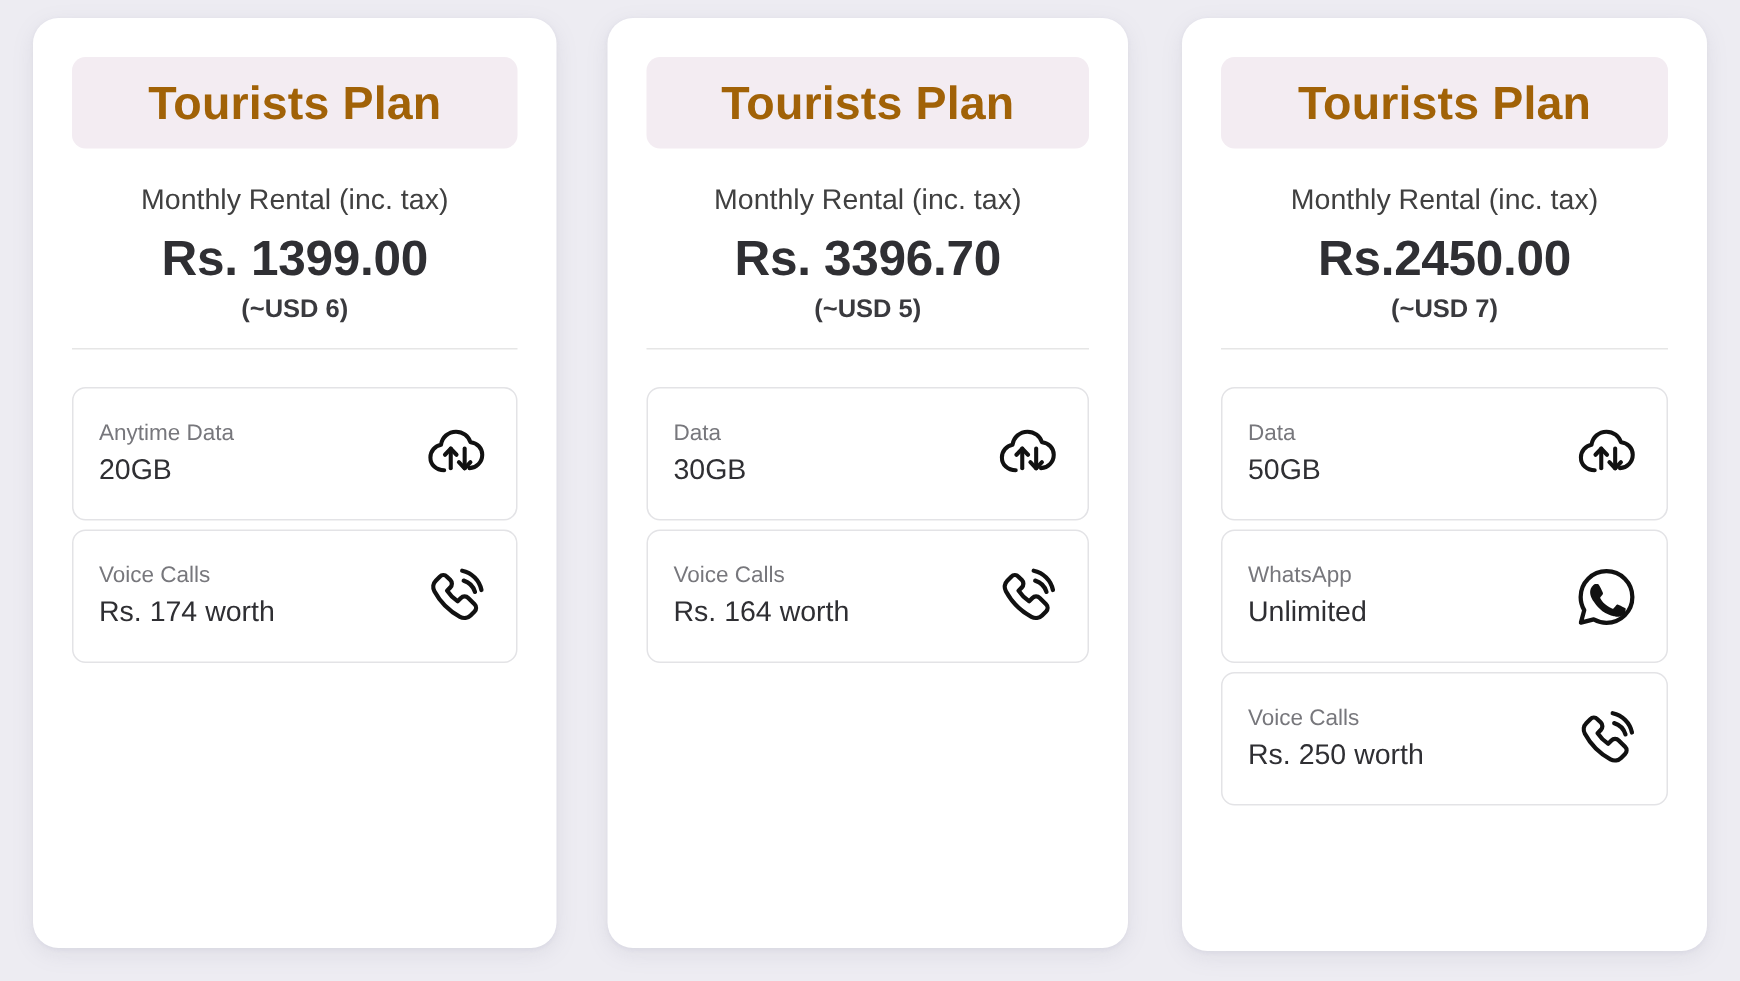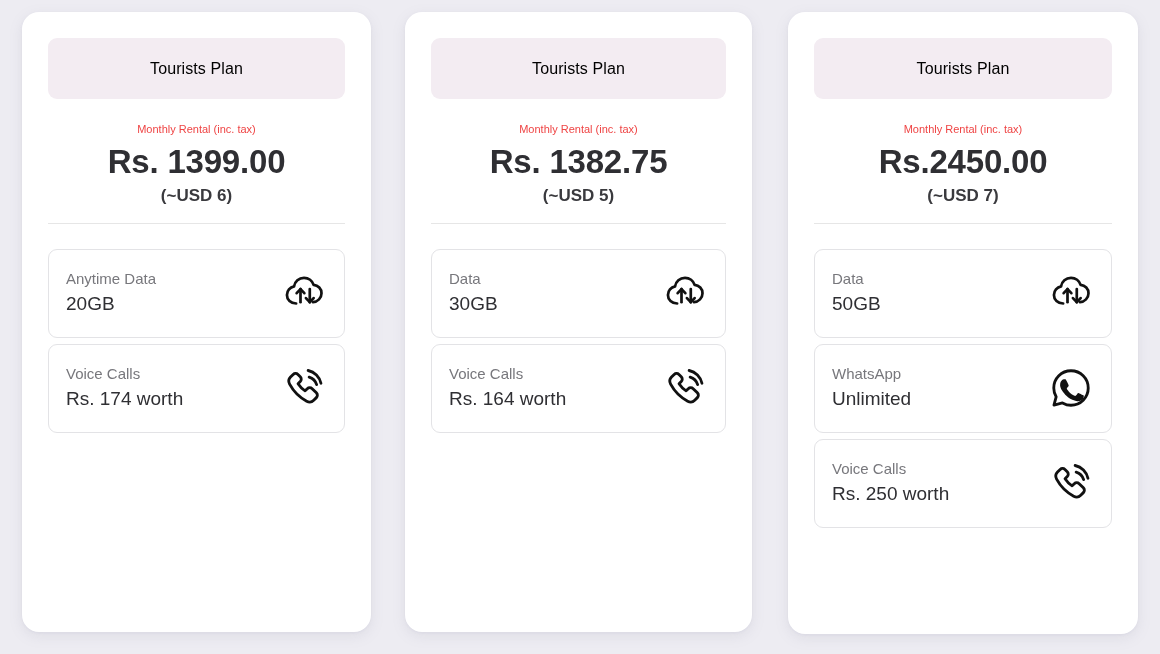--- a/index.html
+++ b/index.html
@@ -41,34 +41,34 @@
   .plan-title-pill {
     background: #f3ecf2;
     border-radius: 9px;
     height: 61px;
     display: flex;
     align-items: center;
     justify-content: center;
     margin-bottom: 24px;
   }
   .plan-title-pill .plan-title-text {
-    color: #000000;
-    font-size: 16px;
-    font-weight: normal;
+    color: #a16207;
+    font-size: 31px;
+    font-weight: bold;
     letter-spacing: 0.1px;
   }
 
   .price-block {
     text-align: center;
     padding-bottom: 16px;
     border-bottom: 1px solid #e6e6e6;
   }
   .rental-label {
-    font-size: 11px;
-    color: #ef4444;
+    font-size: 19px;
+    color: #404040;
     line-height: 1.2;
   }
   .price-amount {
     font-size: 33px;
     font-weight: bold;
     color: #2f2f33;
     line-height: 1.28;
     margin-top: 5px;
     letter-spacing: -0.2px;
   }
@@ -172,21 +172,21 @@
 
     </div>
   </div>
 
   <div class="plan-card card-1">
     <div class="plan-title-pill">
       <span class="plan-title-text">Tourists Plan</span>
     </div>
     <div class="price-block">
       <div class="rental-label">Monthly Rental (inc. tax)</div>
-      <div class="price-amount">Rs. 1382.75</div>
+      <div class="price-amount">Rs. 3396.70</div>
       <div class="price-usd">(~USD 5)</div>
     </div>
     <div class="features">
 
       <div class="feature-box">
         <div class="feature-text">
           <span class="feature-label">Data</span>
           <span class="feature-value">30GB</span>
         </div>
         <span class="feature-icon">

